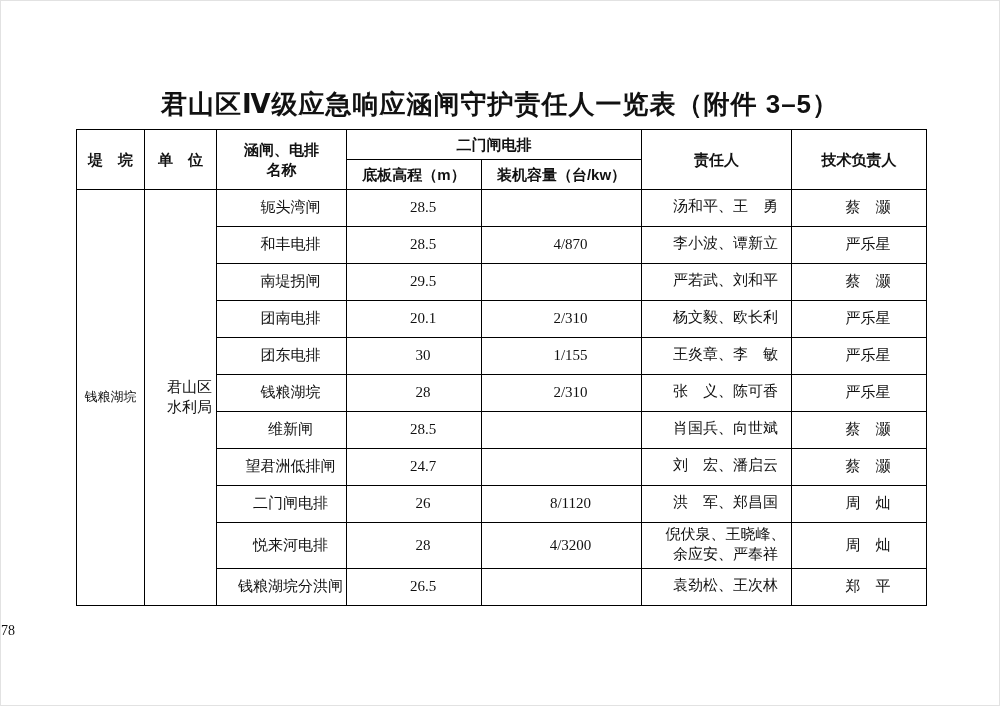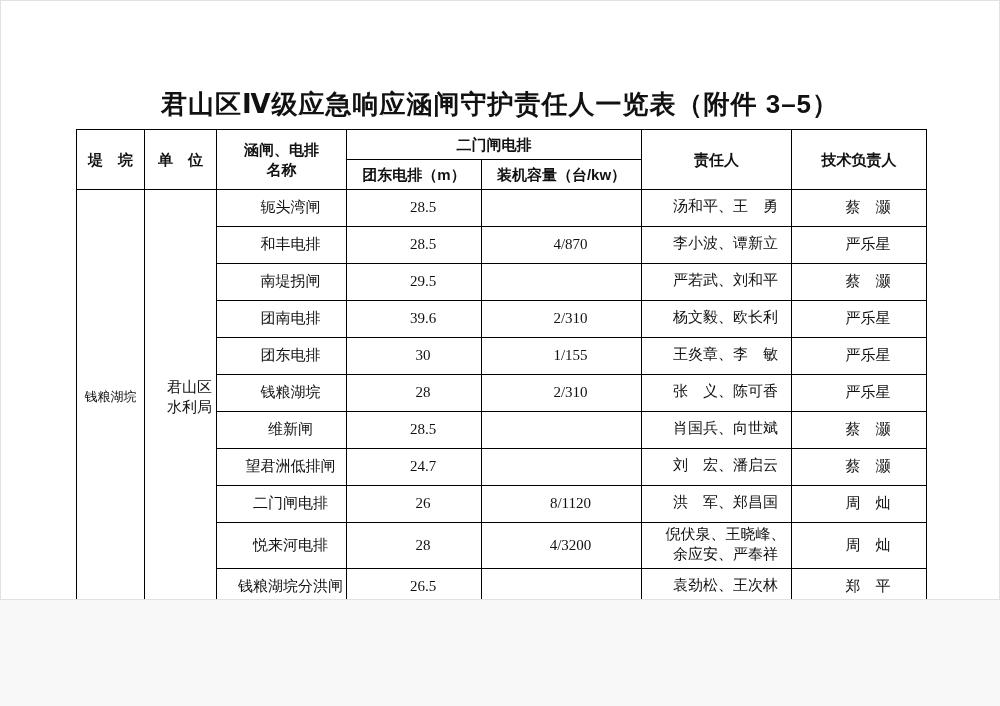--- a/index.html
+++ b/index.html
@@ -5,21 +5,21 @@
   * { box-sizing: border-box; }
   html, body { margin: 0; padding: 0; }
   body {
     width: 1000px; height: 706px;
     background: #f8f8f8;
     font-family: "Liberation Serif", "DejaVu Serif", serif;
     color: #111;
   }
   .page {
     position: relative;
-    width: 1000px; height: 600px;
+    width: 1000px; height: 706px;
     background: #ffffff;
     border: 1px solid #e2e2e2;
     overflow: hidden;
   }
   .title {
     position: absolute;
     top: 86px; left: 0;
     width: 100%;
     margin: 0;
     text-align: center;
@@ -88,21 +88,21 @@
         <th rowspan="2">单　位</th>
         <th rowspan="2">
           <div>涵闸、电排</div>
           <div>名称</div>
         </th>
         <th colspan="2">二门闸电排</th>
         <th rowspan="2">责任人</th>
         <th rowspan="2">技术负责人</th>
       </tr>
       <tr>
-        <th>团东电排（m）</th>
+        <th>底板高程（m）</th>
         <th>装机容量（台/kw）</th>
       </tr>
     </thead>
     <tbody>
       <tr>
         <td rowspan="11" class="dike-cell">钱粮湖垸</td>
         <td rowspan="11">
           <div>君山区</div>
           <div>水利局</div>
         </td>
@@ -121,21 +121,21 @@
       </tr>
       <tr>
         <td>南堤拐闸</td>
         <td>29.5</td>
         <td></td>
         <td class="responsible-cell">严若武、刘和平</td>
         <td>蔡　灏</td>
       </tr>
       <tr>
         <td>团南电排</td>
-        <td>39.6</td>
+        <td>20.1</td>
         <td>2/310</td>
         <td class="responsible-cell">杨文毅、欧长利</td>
         <td>严乐星</td>
       </tr>
       <tr>
         <td>团东电排</td>
         <td>30</td>
         <td>1/155</td>
         <td class="responsible-cell">王炎章、李　敏</td>
         <td>严乐星</td>

